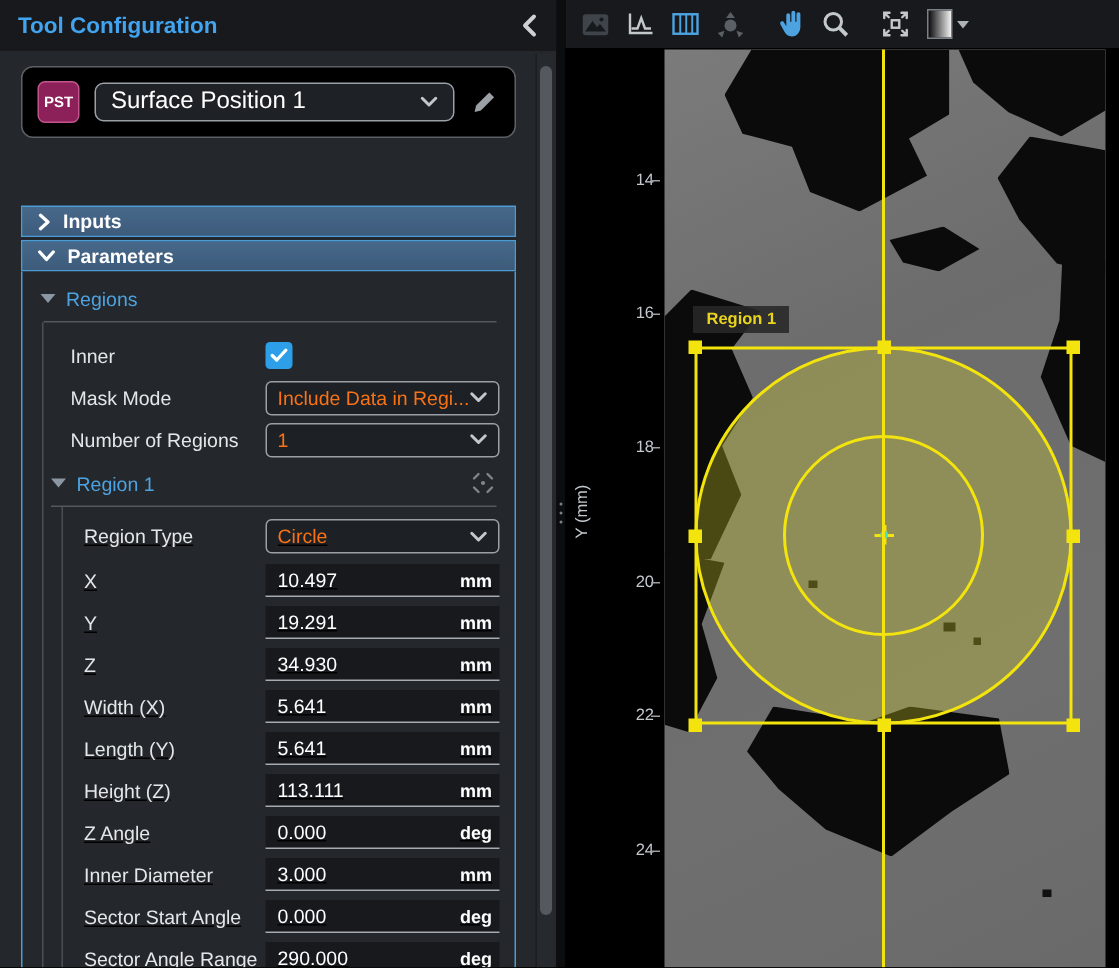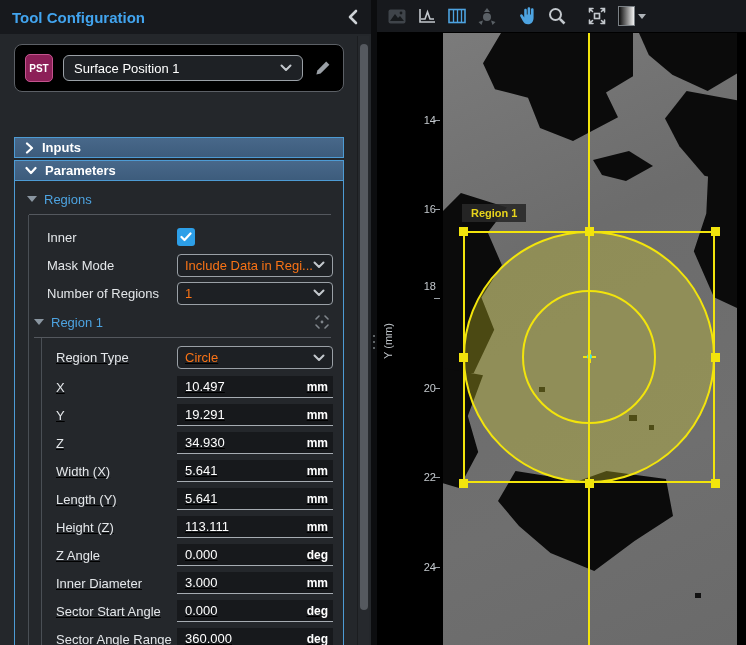--- a/index.html
+++ b/index.html
@@ -13,21 +13,21 @@
   .panel-title { color:#42a4ee; font-size:15px; font-weight:bold; }
   .collapse-btn { color:#cdd1d5; width:18px; height:18px; cursor:pointer; display:flex; align-items:center; justify-content:center; }
 
   .scroll-content { position:absolute; left:0; top:36px; width:354px; height:609px; overflow:hidden; }
   .vscrollbar { position:absolute; right:2px; top:36px; width:12px; height:609px; background:#26292d; border-left:1px solid #1b1d20; }
   .vscroll-thumb { position:absolute; left:2px; top:8px; width:8px; height:566px; background:#55595f; border-radius:4px; }
 
   .tool-card { position:absolute; left:14px; top:8px; width:330px; height:48px; background:#000000; border:1px solid #5c6066; border-radius:8px; display:flex; align-items:center; padding:0 10px; }
   .tool-badge { width:28px; height:28px; background:#8c2058; border:1px solid #c4548e; border-radius:5px; color:#fff; font-size:10px; font-weight:bold; display:flex; align-items:center; justify-content:center; }
   .tool-dropdown { flex:1; height:26px; margin:0 10px; background:#1e2125; border:1px solid #9aa0a6; border-radius:6px; display:flex; align-items:center; padding:0 10px; cursor:pointer; }
-  .tool-dropdown .dd-text { flex:1; color:#fff; font-size:13px; }
+  .tool-dropdown .dd-text { flex:1; color:#fff; font-size:16px; }
   .edit-btn { width:20px; height:20px; color:#9aa0a6; display:flex; align-items:center; justify-content:center; cursor:pointer; }
 
   .accordion { position:absolute; left:14px; width:330px; height:21px; background:linear-gradient(#48688a,#3d5c7c); border:1px solid #4d9bd4; display:flex; align-items:center; gap:8px; padding:0 10px; cursor:pointer; }
   .accordion.inputs { top:101px; }
   .accordion.parameters { top:124px; }
   .accordion .acc-label { color:#fff; font-size:13px; font-weight:bold; }
   .accordion .acc-chev { color:#fff; display:flex; }
 
   .params-content { position:absolute; left:14px; top:145px; width:330px; height:500px; border-left:1px solid #4d9bd4; border-right:1px solid #4d9bd4; background:#24272b; padding-top:5px; }
   .section-head { display:flex; align-items:center; gap:7px; height:26px; padding-left:12px; }
@@ -257,21 +257,21 @@
             <div class="prow">
               <span class="plabel">Sector Start Angle</span>
               <div class="pfield">
                   <span class="fval">0.000</span>
                   <span class="funit">deg</span>
                 </div>
             </div>
             <div class="prow">
               <span class="plabel">Sector Angle Range</span>
               <div class="pfield">
-                  <span class="fval">360.000</span>
+                  <span class="fval">290.000</span>
                   <span class="funit">deg</span>
                 </div>
             </div>
 
           </div>
         </div>
       </div>
     </div>
 
     <div class="vscrollbar">
@@ -337,21 +337,21 @@
         <span class="grad-swatch"></span>
         <span class="grad-caret"></span>
       </span>
     </div>
 
     <div class="view-area">
       <span class="axis-title">Y (mm)</span>
 
       <span class="ytick" style="top:82px;">14</span>
       <span class="ytick" style="top:171px;">16</span>
-      <span class="ytick" style="top:248px;">18</span>
+      <span class="ytick" style="top:260px;">18</span>
       <span class="ytick" style="top:350px;">20</span>
       <span class="ytick" style="top:439px;">22</span>
       <span class="ytick" style="top:529px;">24</span>
       <span class="ytick-mark" style="top:88px;"></span>
       <span class="ytick-mark" style="top:177px;"></span>
       <span class="ytick-mark" style="top:266px;"></span>
       <span class="ytick-mark" style="top:356px;"></span>
       <span class="ytick-mark" style="top:445px;"></span>
       <span class="ytick-mark" style="top:535px;"></span>
 

